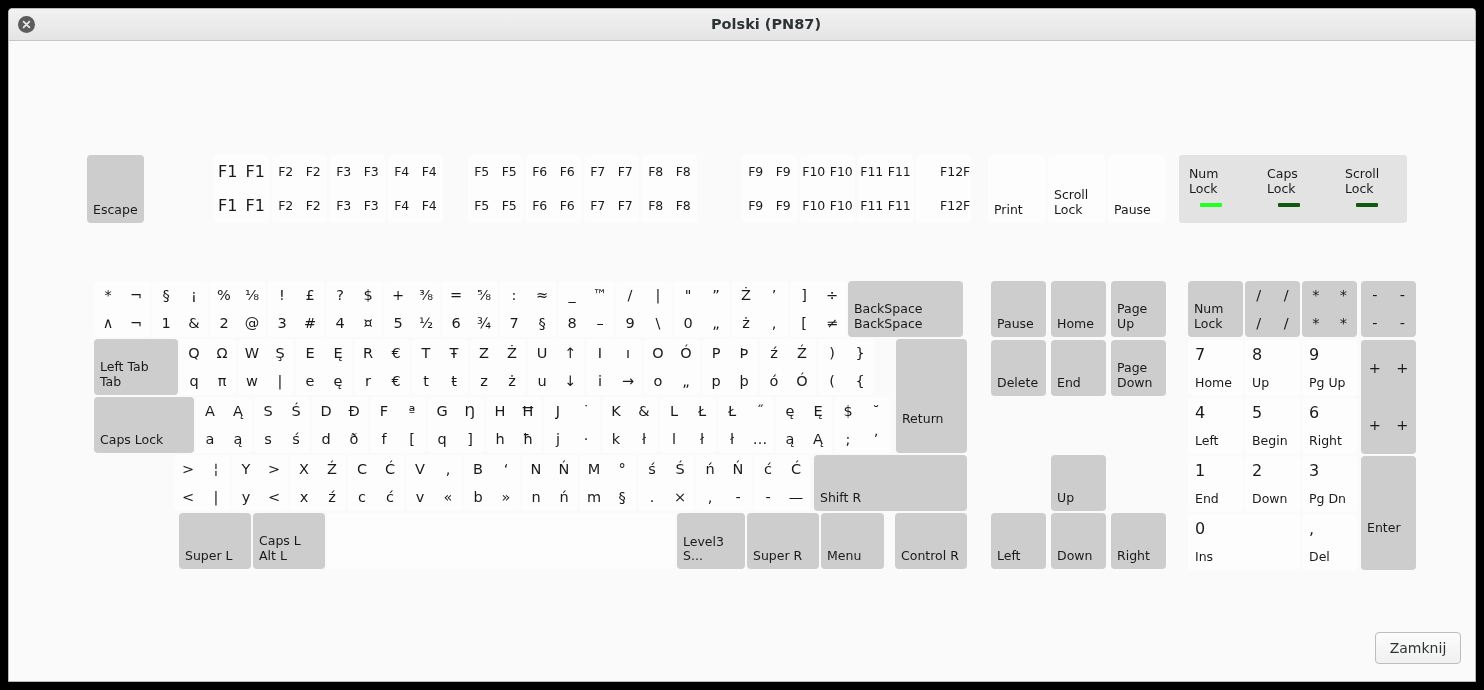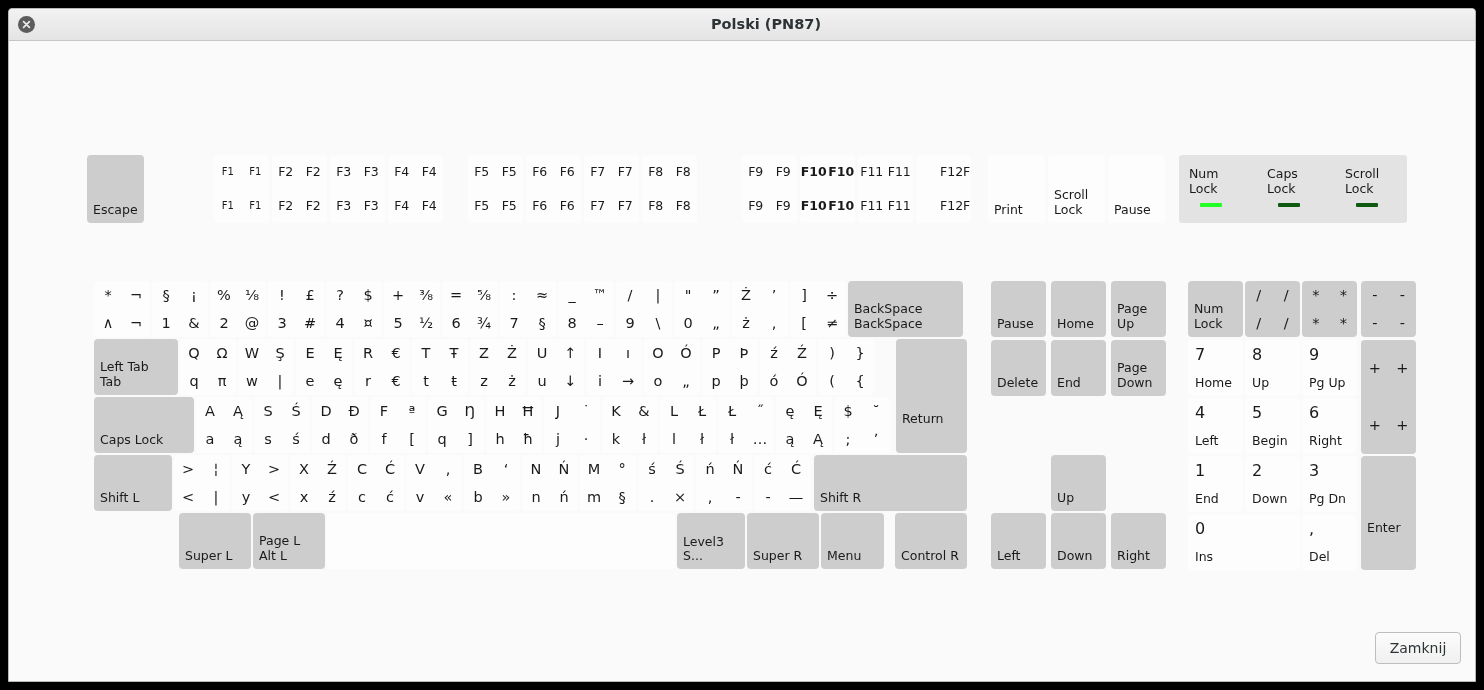--- a/index.html
+++ b/index.html
@@ -151,21 +151,21 @@
       </svg>
     </div>
     <div class="title">Polski (PN87)</div>
   </div>
 
   <div id="kb">
       <div class="key mod" style="left: 78px; top: 114px; width: 57px; height: 68px;">
         <div class="lbl bottom">Escape</div>
       </div>
       <div class="key fkey" style="left: 205px; top: 114px; width: 55px; height: 68px;">
-        <div class="quad" style="font-size: 10px;">
+        <div class="quad" style="font-size: 16px;">
           <span class="tl">F1</span>
           <span class="tr">F1</span>
           <span class="bl">F1</span>
           <span class="br">F1</span>
         </div>
       </div>
       <div class="key fkey" style="left: 263px; top: 114px; width: 55px; height: 68px;">
         <div class="quad" style="font-size: 12.5px;">
           <span class="tl">F2</span>
           <span class="tr">F2</span>
@@ -223,21 +223,21 @@
       </div>
       <div class="key fkey" style="left: 733px; top: 114px; width: 55px; height: 68px;">
         <div class="quad" style="font-size: 12.5px;">
           <span class="tl">F9</span>
           <span class="tr">F9</span>
           <span class="bl">F9</span>
           <span class="br">F9</span>
         </div>
       </div>
       <div class="key fkey" style="left: 791px; top: 114px; width: 55px; height: 68px;">
-        <div class="quad" style="font-size: 12.5px; font-weight: bold;">
+        <div class="quad" style="font-size: 12.5px;">
           <span class="tl">F10</span>
           <span class="tr">F10</span>
           <span class="bl">F10</span>
           <span class="br">F10</span>
         </div>
       </div>
       <div class="key fkey" style="left: 849px; top: 114px; width: 55px; height: 68px; text-decoration: underline;">
         <div class="quad" style="font-size: 12.5px;">
           <span class="tl">F11</span>
           <span class="tr">F11</span>
@@ -595,23 +595,20 @@
         </div>
       </div>
       <div class="key" style="left: 825px; top: 356px; width: 56px; height: 56px;">
         <div class="quad" style="font-size: 14.5px;">
           <span class="tl">$</span>
           <span class="tr">˘</span>
           <span class="bl">;</span>
           <span class="br">ʼ</span>
         </div>
       </div>
-      <div class="key mod" style="left: 85px; top: 414px; width: 78px; height: 56px;">
-        <div class="lbl bottom">Shift L</div>
-      </div>
       <div class="key" style="left: 165px; top: 414px; width: 56px; height: 56px;">
         <div class="quad" style="font-size: 14.5px;">
           <span class="tl">&gt;</span>
           <span class="tr">¦</span>
           <span class="bl">&lt;</span>
           <span class="br">|</span>
         </div>
       </div>
       <div class="key" style="left: 223px; top: 414px; width: 56px; height: 56px;">
         <div class="quad" style="font-size: 14.5px;">
@@ -694,21 +691,21 @@
         </div>
       </div>
       <div class="key mod" style="left: 805px; top: 414px; width: 153px; height: 56px;">
         <div class="lbl bottom">Shift R</div>
       </div>
       <div class="key mod" style="left: 170px; top: 472px; width: 72px; height: 56px;">
         <div class="lbl bottom">Super L</div>
       </div>
       <div class="key mod" style="left: 244px; top: 472px; width: 72px; height: 56px;">
         <div class="lbl two" style="bottom: 6px;">
-          <div>Page L</div>
+          <div>Caps L</div>
           <div>Alt L</div>
         </div>
       </div>
       <div class="key mod" style="left: 318px; top: 472px; width: 348px; height: 56px; background: rgb(253, 253, 253);"></div>
       <div class="key mod" style="left: 668px; top: 472px; width: 68px; height: 56px;">
         <div class="lbl bottom">Level3 S...</div>
       </div>
       <div class="key mod" style="left: 738px; top: 472px; width: 72px; height: 56px;">
         <div class="lbl bottom">Super R</div>
       </div>

